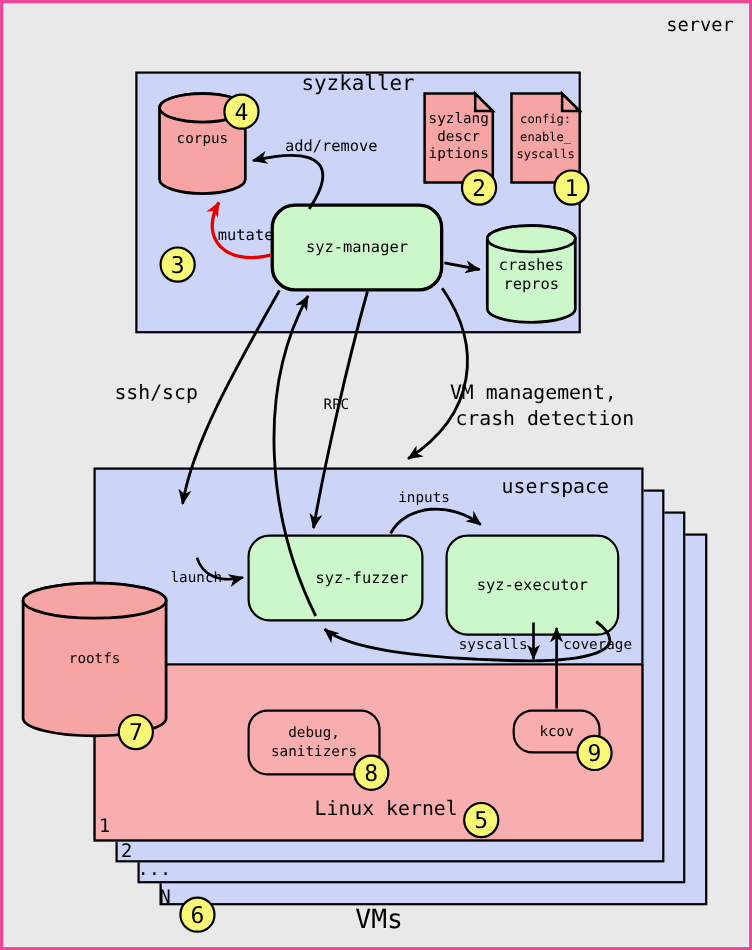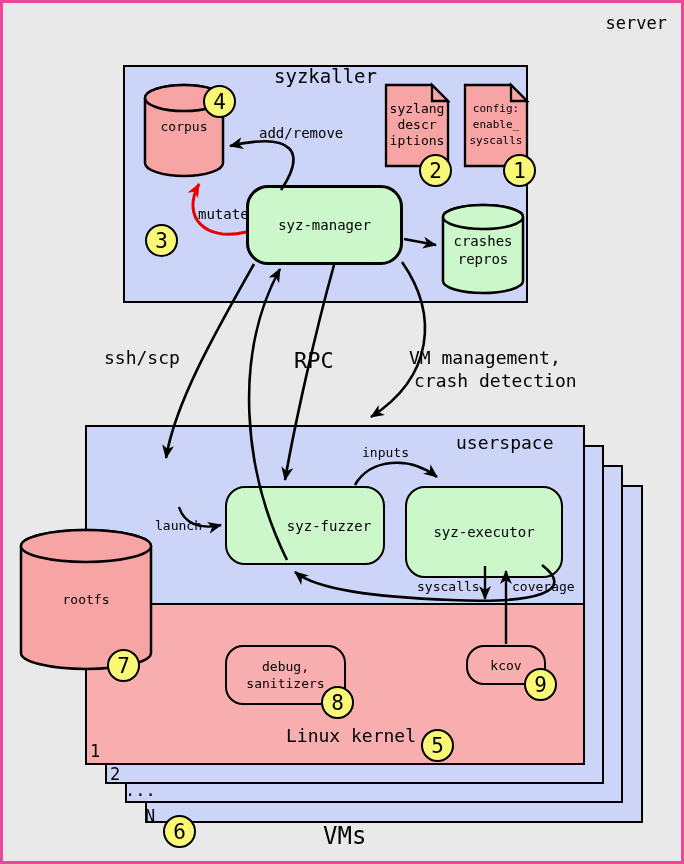--- a/index.html
+++ b/index.html
@@ -107,21 +107,21 @@
 
   <div class="lbl red ctr" style="left:142px;top:117px;width:78px;font-size:13px;">corpus</div>
   <div class="lbl" style="left:256px;top:122px;font-size:14px;">add/remove</div>
   <div class="lbl red" style="left:167px;top:203px;font-size:14px;padding-left:28px;">mutate</div>
   <div class="lbl ctr" style="left:440px;top:229px;width:80px;font-size:14px;line-height:18px;"><span>crashes</span><br><span>repros</span></div>
 
   <div class="lbl red ctr" style="left:384px;top:98px;width:60px;font-size:13px;line-height:16px;"><span>syzlang</span><br><span>descr</span><br><span>iptions</span></div>
   <div class="lbl red ctr" style="left:463px;top:98px;width:60px;font-size:11px;line-height:16px;"><span>config:</span><br><span>enable_</span><br><span>syscalls</span></div>
 
   <div class="lbl" style="left:101px;top:345px;font-size:18px;">ssh/scp</div>
-  <div class="lbl" style="left:291px;top:345px;font-size:22px;">RPC</div>
+  <div class="lbl" style="left:291px;top:359px;font-size:13px;">RPC</div>
   <div class="lbl" style="left:406px;top:345px;font-size:18px;">VM management,</div>
   <div class="lbl" style="left:411px;top:368px;font-size:18px;">crash detection</div>
   <div class="lbl" style="left:152px;top:516px;font-size:13px;">launch</div>
   <div class="lbl" style="left:359px;top:443px;font-size:13px;">inputs</div>
   <div class="lbl" style="left:414px;top:577px;font-size:13px;">syscalls</div>
   <div class="lbl" style="left:509px;top:577px;font-size:13px;">coverage</div>
 
   <div class="lbl" style="left:453px;top:430px;font-size:18px;">userspace</div>
   <div class="lbl red ctr" style="left:18px;top:590px;width:130px;font-size:13px;">rootfs</div>
   <div class="lbl red" style="left:283px;top:723px;font-size:18px;">Linux kernel</div>

